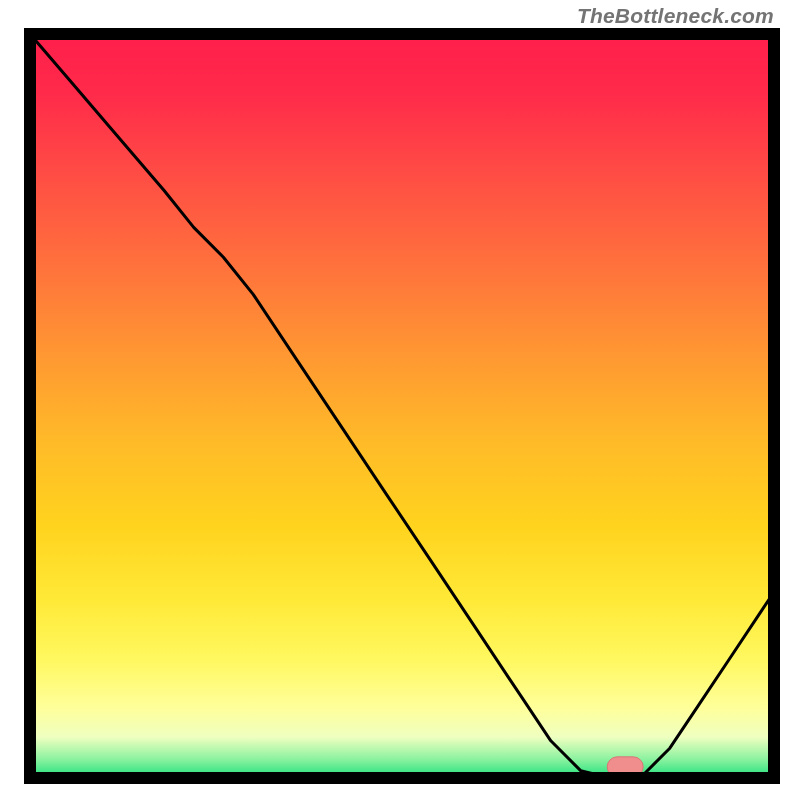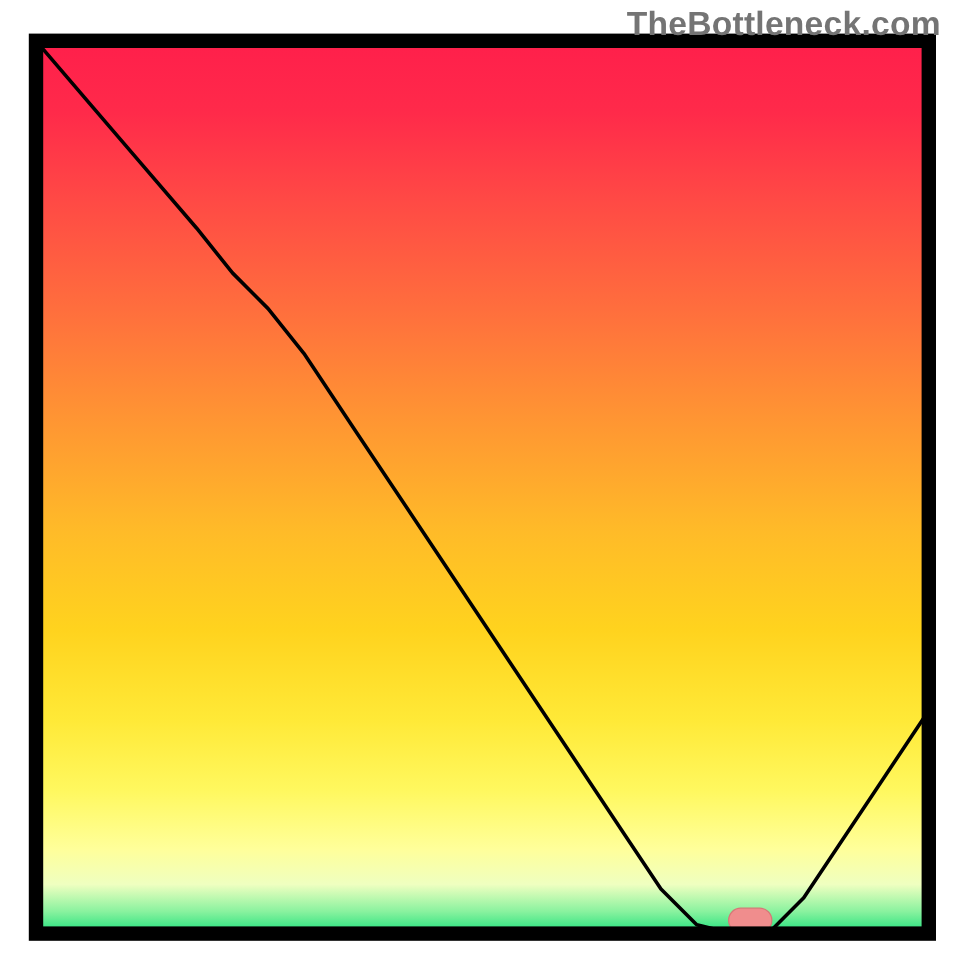--- a/index.html
+++ b/index.html
@@ -12,26 +12,27 @@
     overflow: hidden;
   }
   .wrap {
     position: relative;
     width: 800px;
     height: 800px;
   }
   .watermark {
     position: absolute;
     top: 4px;
-    right: 16px;
-    font-size: 28px;
+    right: 26px;
+    font-size: 21px;
     font-weight: 600;
     color: #747474;
     letter-spacing: 0.2px;
     z-index: 20;
+    font-style: italic;
   }
   svg.chart {
     position: absolute;
     left: 0;
     top: 0;
     width: 800px;
     height: 800px;
     display: block;
   }
 </style>

